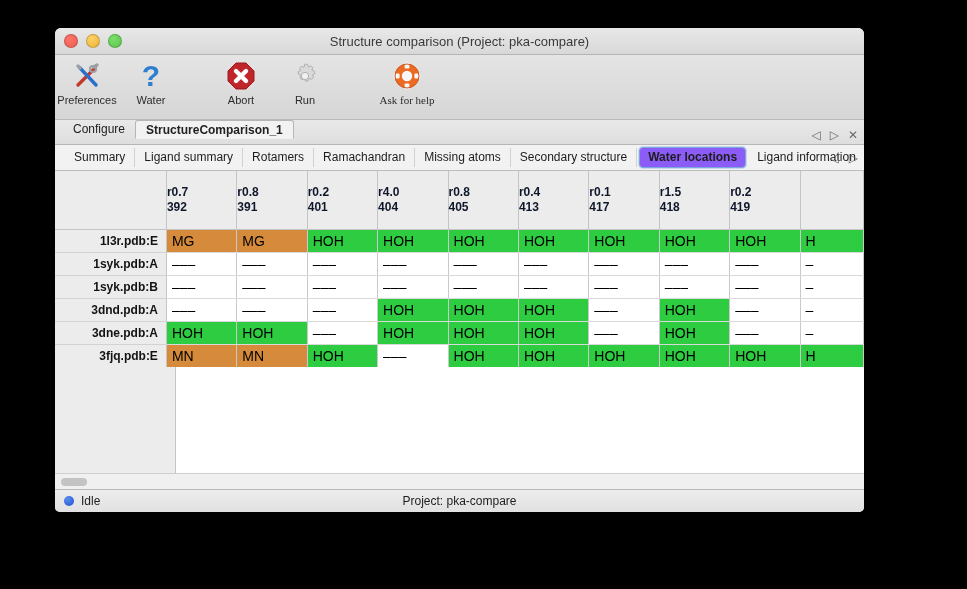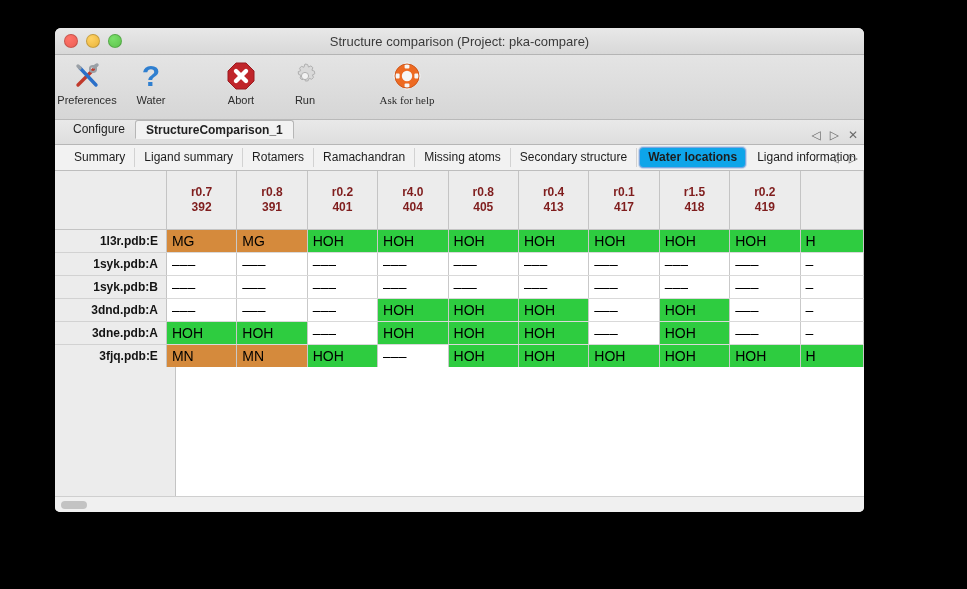--- a/index.html
+++ b/index.html
@@ -148,21 +148,21 @@
   .tab {
     font-size: 12px;
     color: #1d1d1d;
     padding: 2px 9px;
     border-right: 1px solid #d2d2d2;
     white-space: nowrap;
     line-height: 15px;
   }
   .tab:last-of-type { border-right: none; }
   .tab.selected {
-    background: #0ea5e9;
+    background: #8b5cf6;
     border: 1px solid #7aa7e0;
     border-radius: 4px;
     box-shadow: 0 0 0 1px rgba(122,167,224,0.35);
     font-weight: bold;
     padding: 2px 8px;
     margin: 0 2px;
   }
   #tabbar-arrows {
     position: absolute;
     right: 6px;
@@ -191,22 +191,22 @@
     border-bottom: 1px solid #c4c4c4;
   }
   table.grid th.colhead {
     width: 80px;
     height: 56px;
     background: #ececec;
     border-right: 1px solid #c4c4c4;
     border-bottom: 1px solid #c4c4c4;
     font-size: 12px;
     font-weight: bold;
-    color: #7f1d1d;
-    text-align: center;
+    color: #0f172a;
+    text-align: left;
     vertical-align: middle;
     padding: 0;
   }
   th.colhead .l1 { display: block; line-height: 15px; }
   th.colhead .l2 { display: block; line-height: 15px; }
 
   table.grid td.rowhead {
     width: 120px;
     height: 20px;
     background: #ececec;
@@ -534,14 +534,19 @@
             <td class="cell green">H</td>
           </tr>
         </tbody>
     </table>
   </div>
 
   <div id="hscroll">
     <div id="hthumb"></div>
   </div>
 
+  <div id="statusbar">
+    <div id="status-dot"></div>
+    <span>Idle</span>
+    <span id="status-project">Project: pka-compare</span>
+  </div>
 
 </div>
 
 </body></html>

